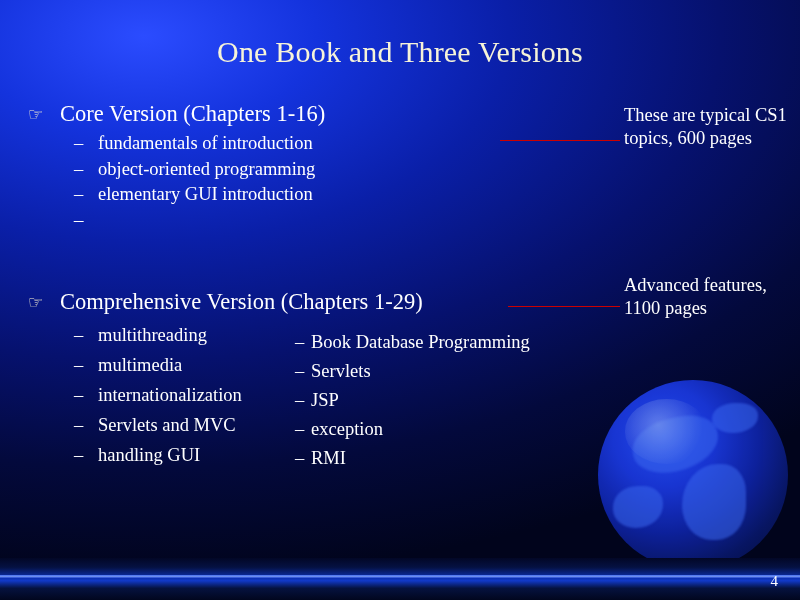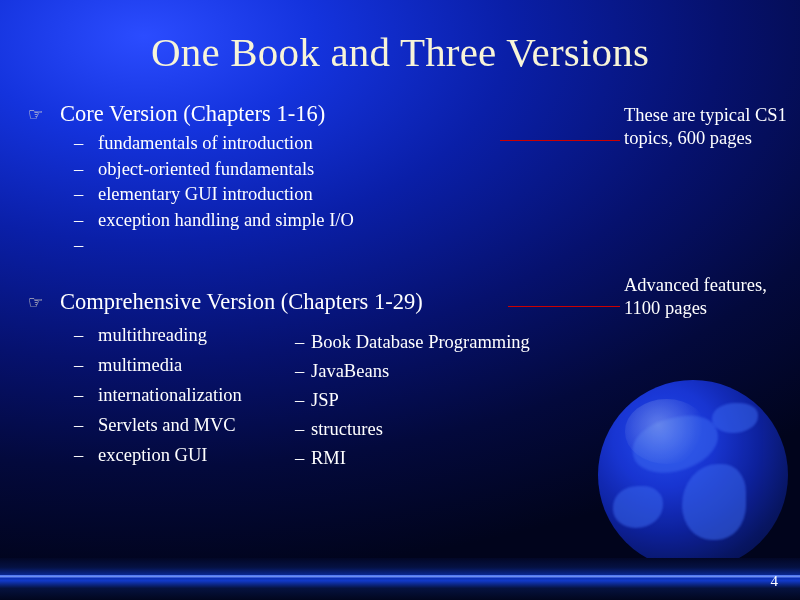--- a/index.html
+++ b/index.html
@@ -73,21 +73,21 @@
     border-radius: 50%;
     background: radial-gradient(circle at 40% 40%, rgba(180,205,255,0.45), rgba(180,205,255,0) 70%);
   }
 
   #title {
     position: absolute;
     left: 0;
     top: 28px;
     width: 800px;
     text-align: center;
-    font-size: 41px;
+    font-size: 30px;
     line-height: 48px;
     color: #f7f4d8;
     font-family: "Liberation Serif", serif;
     letter-spacing: 0.2px;
   }
 
   .content {
     position: absolute;
     color: #ffffff;
   }
@@ -185,29 +185,28 @@
       <span class="marker">☞</span>
       <span>Core Version (Chapters 1-16)</span>
     </div>
     <div id="core-sub">
       <div class="b2">
         <span class="dash">–</span>
         <span>fundamentals of introduction</span>
       </div>
       <div class="b2">
         <span class="dash">–</span>
-        <span>object-oriented fundamentals</span>
+        <span>object-oriented programming</span>
       </div>
       <div class="b2">
         <span class="dash">–</span>
         <span>elementary GUI introduction</span>
       </div>
       <div class="b2">
         <span class="dash">–</span>
-        <span>exception handling and simple I/O</span>
       </div>
       <div class="b2">
         <span class="dash">–</span>
       </div>
     </div>
   </div>
 
   <div id="comp-block" class="content">
     <div class="b1">
       <span class="marker">☞</span>
@@ -225,41 +224,41 @@
       <div class="b2">
         <span class="dash">–</span>
         <span>internationalization</span>
       </div>
       <div class="b2">
         <span class="dash">–</span>
         <span>Servlets and MVC</span>
       </div>
       <div class="b2">
         <span class="dash">–</span>
-        <span>exception GUI</span>
+        <span>handling GUI</span>
       </div>
     </div>
   </div>
 
   <div id="comp-sub2">
     <div class="b2">
       <span class="dash">–</span>
       <span>Book Database Programming</span>
     </div>
     <div class="b2">
       <span class="dash">–</span>
-      <span>JavaBeans</span>
+      <span>Servlets</span>
     </div>
     <div class="b2">
       <span class="dash">–</span>
       <span>JSP</span>
     </div>
     <div class="b2">
       <span class="dash">–</span>
-      <span>structures</span>
+      <span>exception</span>
     </div>
     <div class="b2">
       <span class="dash">–</span>
       <span>RMI</span>
     </div>
   </div>
 
   <div id="leader-core" class="leader"></div>
   <div id="note-core" class="note">These are typical CS1 topics, 600 pages</div>
 

